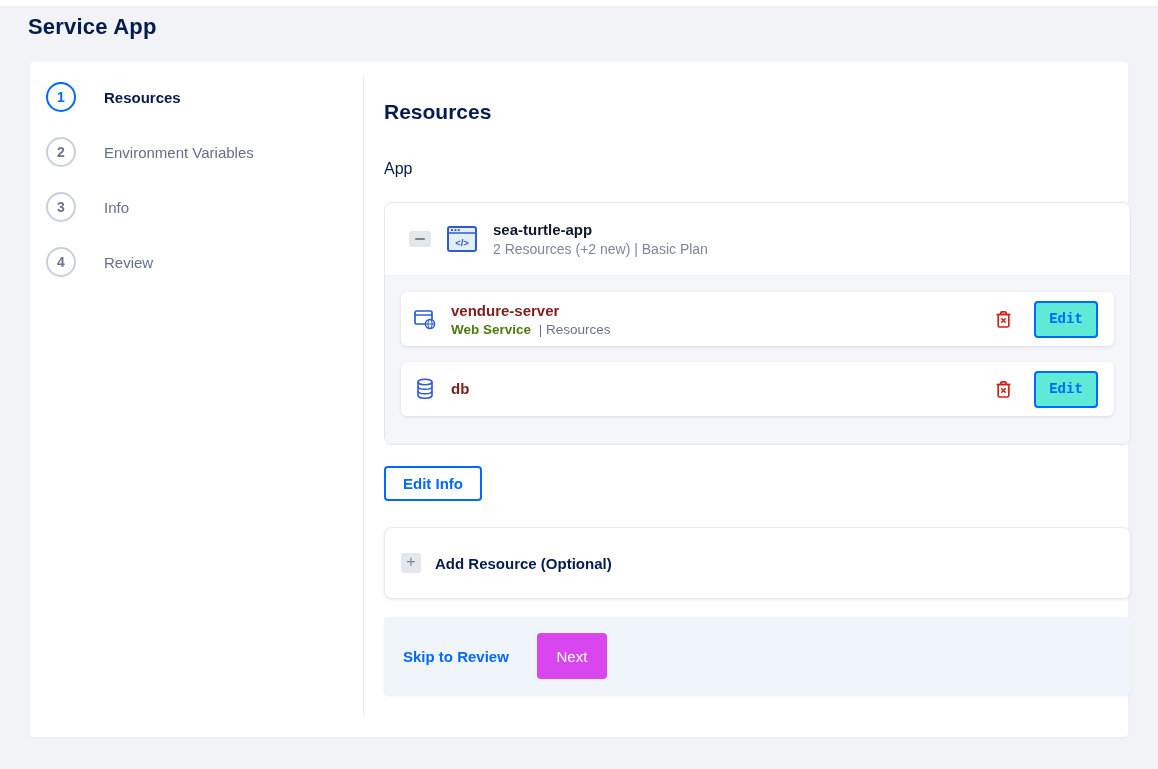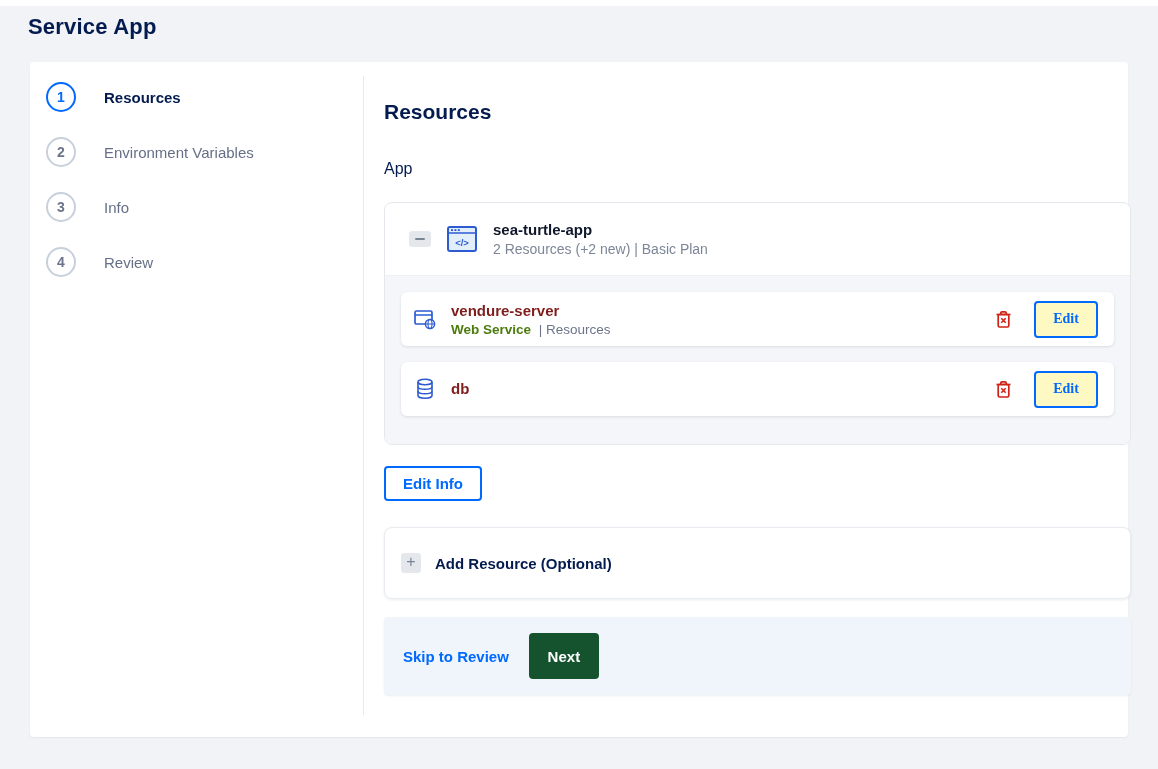--- a/index.html
+++ b/index.html
@@ -83,23 +83,23 @@
   .resource-row + .resource-row { margin-top: 16px; }
   .res-icon { margin-right: 14px; flex: 0 0 auto; display: block; }
   .res-text { flex: 1 1 auto; }
   .res-name { font-size: 15px; font-weight: 700; color: #7f1d1d; text-decoration: none; display: inline-block; }
   .res-type-line { margin-top: 2px; font-size: 13.5px; }
   .res-type { font-weight: 700; color: #4d7c0f; }
   .res-detail { color: #6b7489; font-weight: 400; margin-left: 4px; }
   .delete-btn { background: none; border: none; cursor: pointer; padding: 4px; margin-right: 18px; display: flex; }
   .edit-btn {
     width: 64px; height: 37px;
-    background: #fef9c3; border: 2px solid #0069ff; border-radius: 4px;
+    background: #5eead4; border: 2px solid #0069ff; border-radius: 4px;
     color: #0069ff; font-size: 14px; font-weight: 700;
-    font-family: Liberation Serif, serif;
+    font-family: Liberation Mono, monospace;
     cursor: pointer;
   }
   .edit-plan-btn {
     margin-top: 21px;
     width: 98px; height: 35px;
     background: #ffffff; border: 2px solid #0069ff; border-radius: 4px;
     color: #0069ff; font-size: 15px; font-weight: 700;
     font-family: "Liberation Sans", sans-serif;
     cursor: pointer;
     display: block;
@@ -126,26 +126,26 @@
     margin-top: 18px;
     height: 78px;
     background: #f0f5fb;
     border-radius: 4px;
     box-shadow: 0 1px 2px rgba(16,34,64,.08);
     display: flex; align-items: center;
     padding: 0 19px;
   }
   .skip-link {
     font-size: 15px; font-weight: 700; color: #0069ff;
-    text-decoration: none; margin-right: 20px;
+    text-decoration: none; margin-right: 28px;
   }
   .next-btn {
     width: 70px; height: 46px;
-    background: #14532d; border: none; border-radius: 4px;
-    color: #ffffff; font-size: 15px; font-weight: 700;
+    background: #d946ef; border: none; border-radius: 4px;
+    color: #ffffff; font-size: 15px; font-weight: 400;
     font-family: "Liberation Sans", sans-serif;
     cursor: pointer;
   }
 </style>
 </head>
 <body>
 
 <div class="top-strip"></div>
 
 <h1 class="page-title">Service App</h1>

